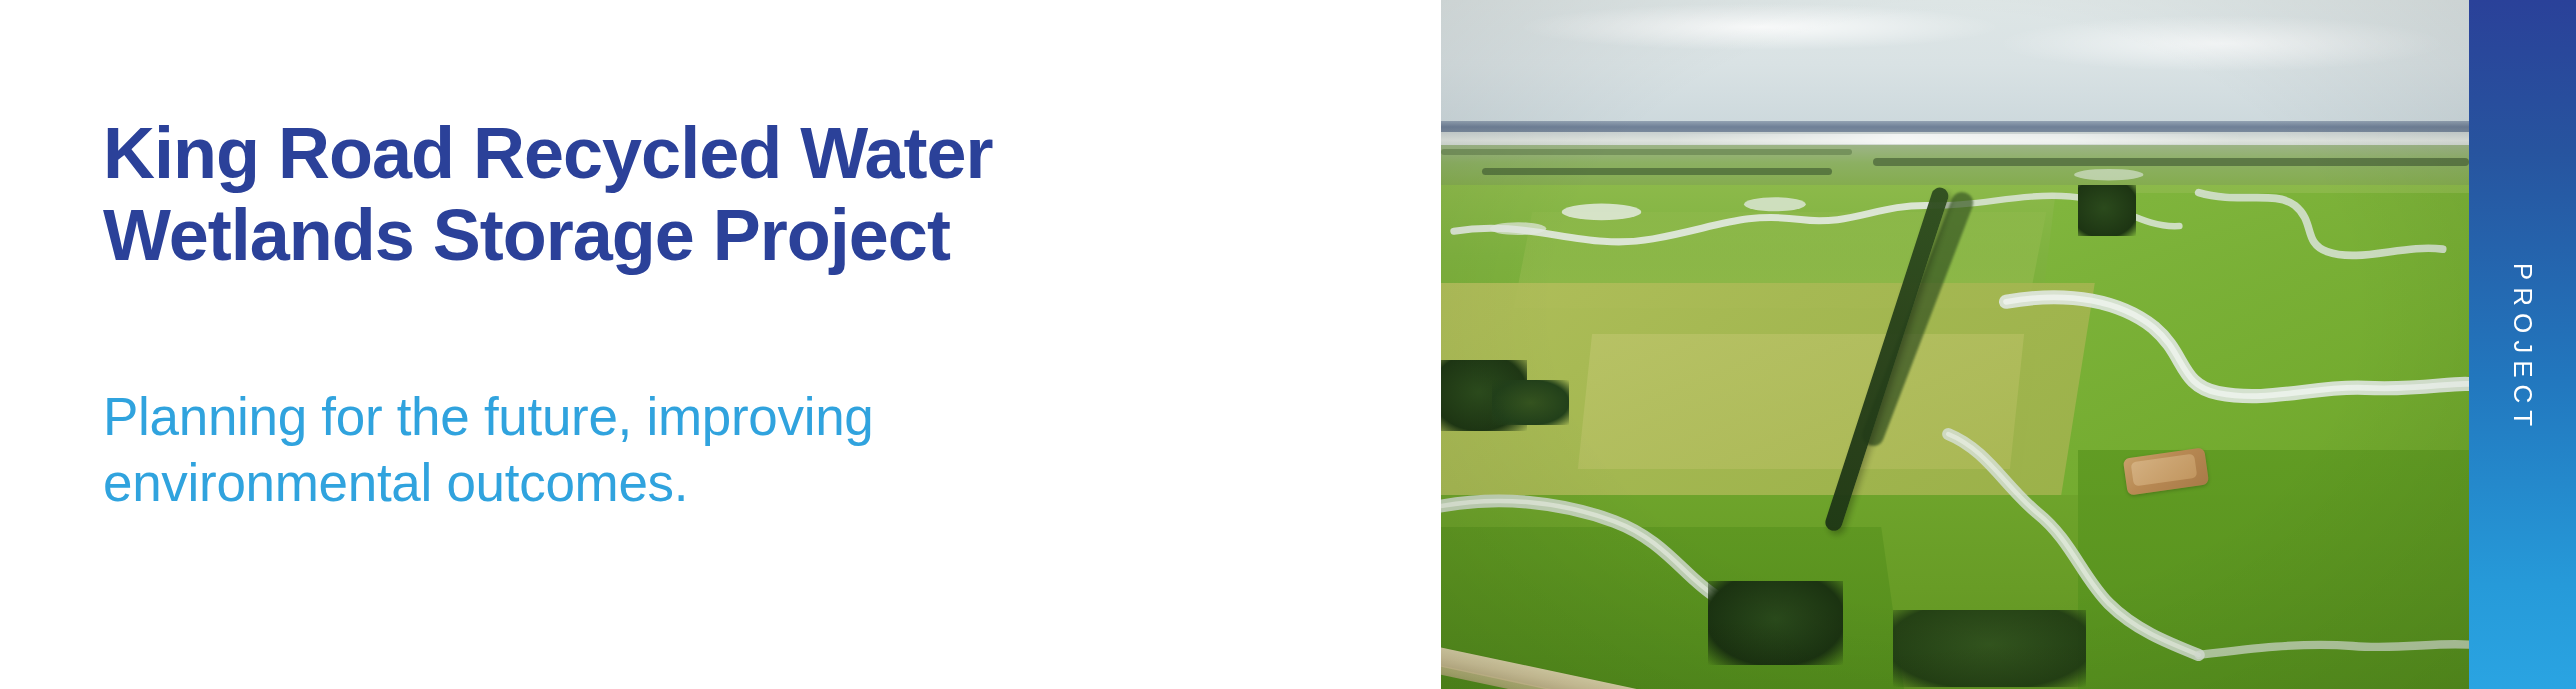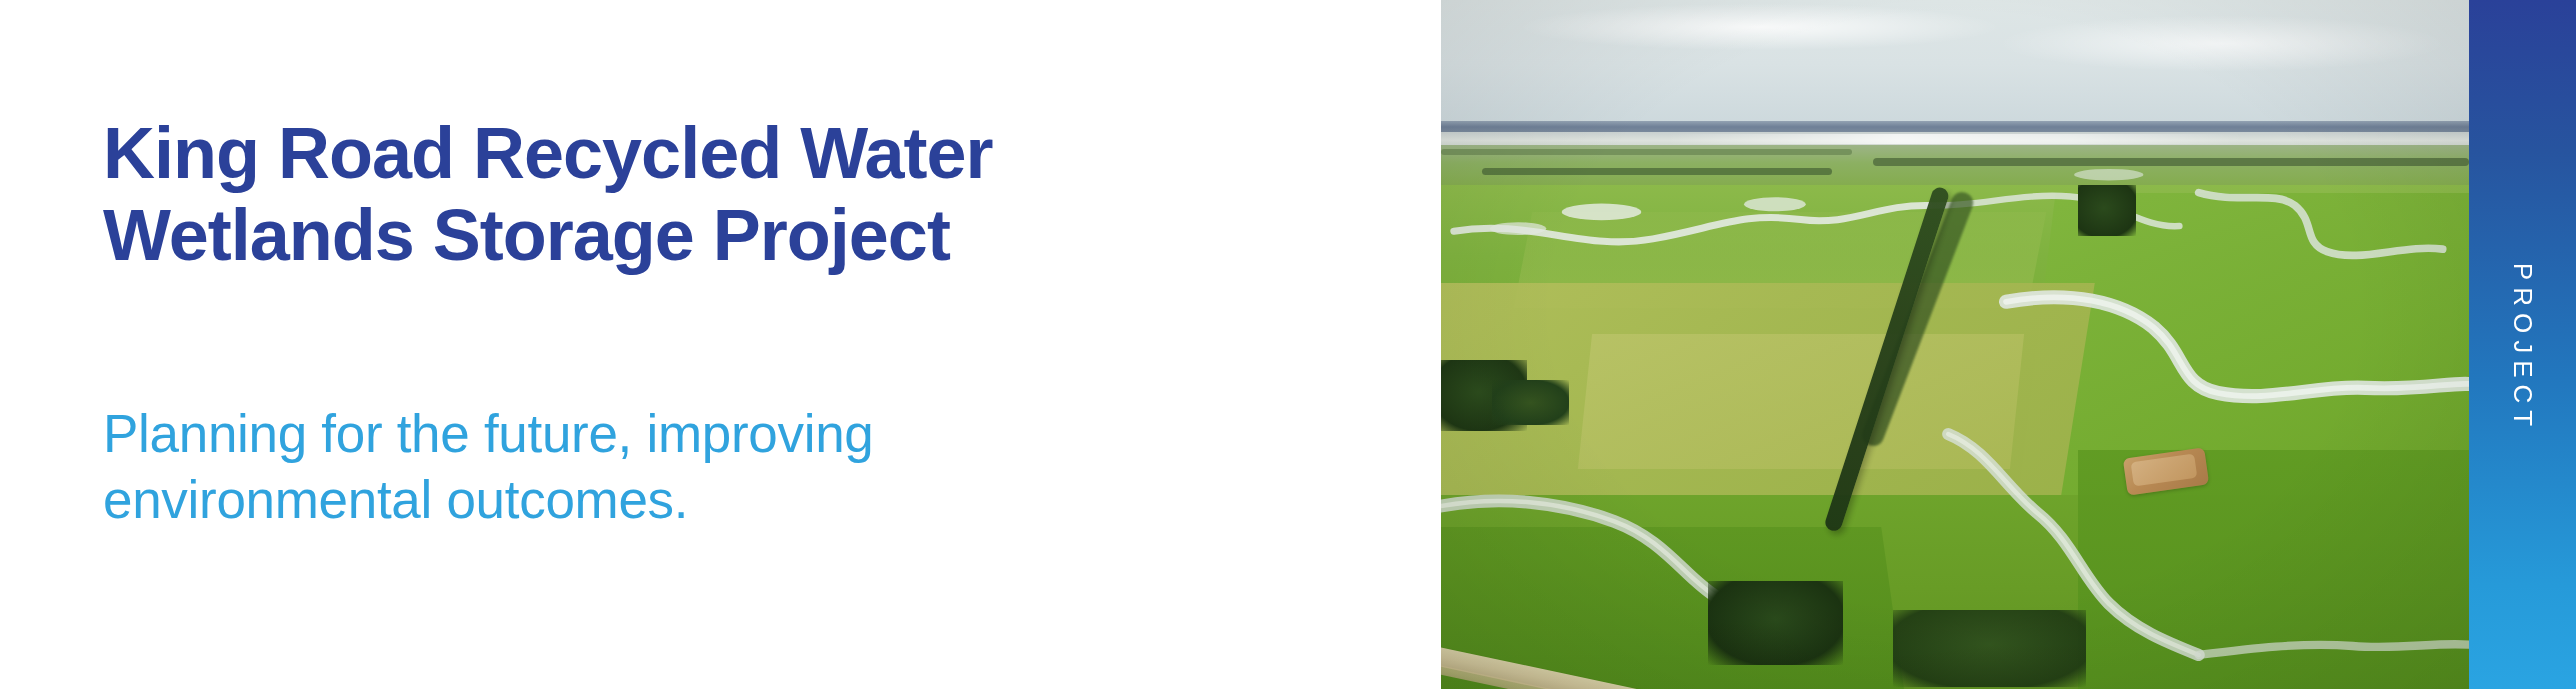--- a/index.html
+++ b/index.html
@@ -37,21 +37,21 @@
     font-family:"Liberation Sans", sans-serif;
     font-weight:bold;
     font-size:72px;
     line-height:1.14;
     letter-spacing:-1px;
     white-space:pre-line;
   }
 
   .subhead-block {
     position:absolute;
-    left:103px; top:401px;
+    left:103px; top:384px;
     width:1298px;
   }
 
   .subhead {
     color:#30a3de;
     font-family:"Liberation Sans", sans-serif;
     font-weight:normal;
     font-size:53px;
     line-height:1.25;
     letter-spacing:-0.3px;

